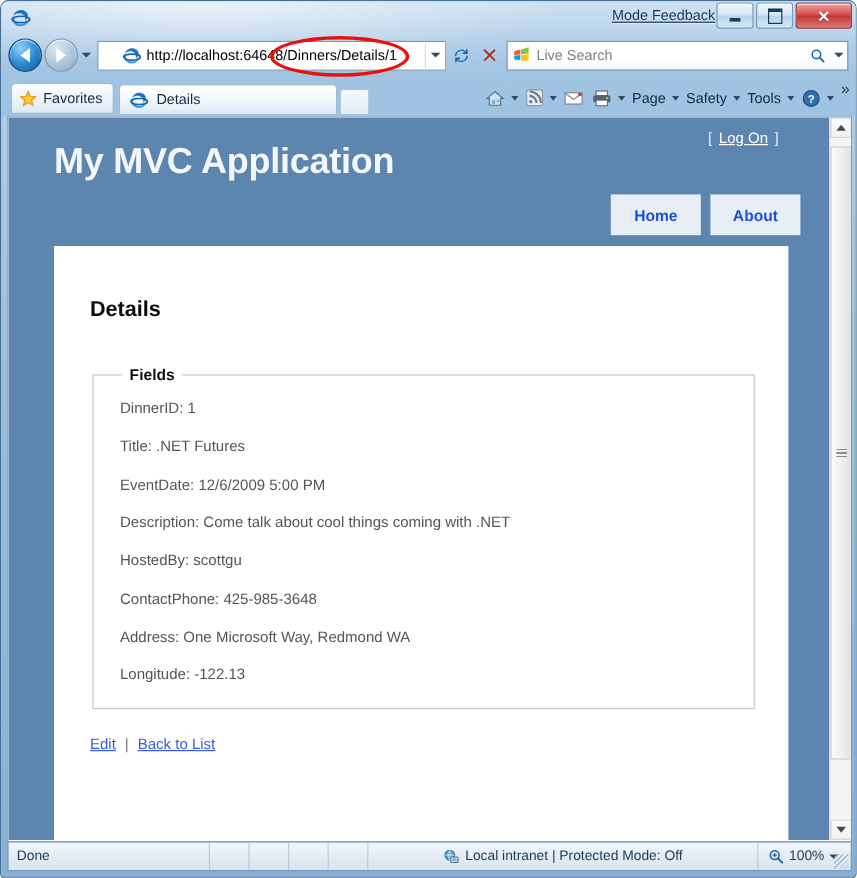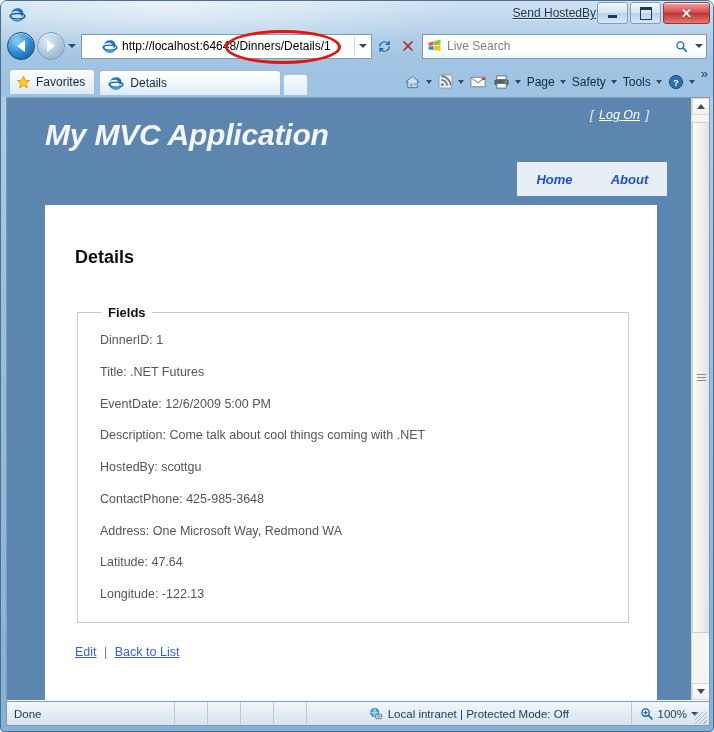--- a/index.html
+++ b/index.html
@@ -260,21 +260,20 @@
     background: #5c85b0;
     overflow: hidden;
     position: relative;
     flex: none;
   }
 
   
   #site-header {
     height: 100px;
     position: relative;
-    font-style: italic;
   }
   #site-title {
     position: absolute;
     left: 38px;
     top: 20px;
     font-size: 30px;
     font-weight: bold;
     color: #f4f7fa;
     letter-spacing: -0.2px;
   }
@@ -289,21 +288,21 @@
     color: #ffffff;
     text-decoration: underline;
     cursor: pointer;
     padding: 0 2px;
   }
   #main-menu {
     position: absolute;
     right: 24px;
     top: 64px;
     display: flex;
-    gap: 0;
+    gap: 8px;
   }
   .menu-tab {
     width: 75px;
     height: 34px;
     background: #e8eef5;
     display: flex; align-items: center; justify-content: center;
     font-size: 13px; font-weight: bold; color: #1d4ed8;
     cursor: pointer;
   }
 
@@ -454,21 +453,21 @@
 
 <div id="ie-window">
   <div id="glass-sheen"></div>
 
   <div id="titlebar">
     <svg id="title-ie-icon" viewBox="0 0 16 16">
       <path d="M8 2.2c-3 0-5.4 2-5.9 4.7C3 5.6 4.6 4.7 6.4 4.7c2.8 0 5.1 2 5.1 4.6 0 .5-.1 1-.3 1.5 1.4-.9 2.3-2.4 2.3-4.1 0-2.5-2.4-4.5-5.5-4.5z" fill="#1e74c6"></path>
       <path d="M13.6 9.3c-.4 1.4-1.4 2.6-2.8 3.3-2.7 1.4-6 .6-7.4-1.8-.6-1-.7-2.2-.5-3.3H1.3c-.3 1.6 0 3.2.9 4.6 1.9 2.9 6 3.7 9.1 1.8 1.5-.9 2.5-2.3 2.9-3.9l-.6-.7z" fill="#2f9be0"></path>
       <ellipse cx="8" cy="9.6" rx="7" ry="2.5" fill="none" stroke="#1565a8" stroke-width="1.3"></ellipse>
     </svg>
-    <span id="send-feedback">Send HostedBy</span>
+    <span id="send-feedback">Mode Feedback</span>
 
     <div id="win-controls">
       <div class="win-btn">
         <div class="sq-min"></div>
       </div>
       <div class="win-btn">
         <div class="sq-max"></div>
       </div>
       <div class="win-btn close">
         <span class="win-glyph">✕</span>
@@ -634,21 +633,20 @@
 
         <fieldset id="fields-group">
           <legend id="fields-legend">Fields</legend>
           <p class="field-line">DinnerID: 1</p>
           <p class="field-line">Title: .NET Futures</p>
           <p class="field-line">EventDate: 12/6/2009 5:00 PM</p>
           <p class="field-line">Description: Come talk about cool things coming with .NET</p>
           <p class="field-line">HostedBy: scottgu</p>
           <p class="field-line">ContactPhone: 425-985-3648</p>
           <p class="field-line">Address: One Microsoft Way, Redmond WA</p>
-          <p class="field-line">Latitude: 47.64</p>
           <p class="field-line">Longitude: -122.13</p>
         </fieldset>
 
         <div id="action-links">
           <a>Edit</a>
           <span id="action-sep">|</span>
           <a>Back to List</a>
         </div>
       </div>
     </div>

